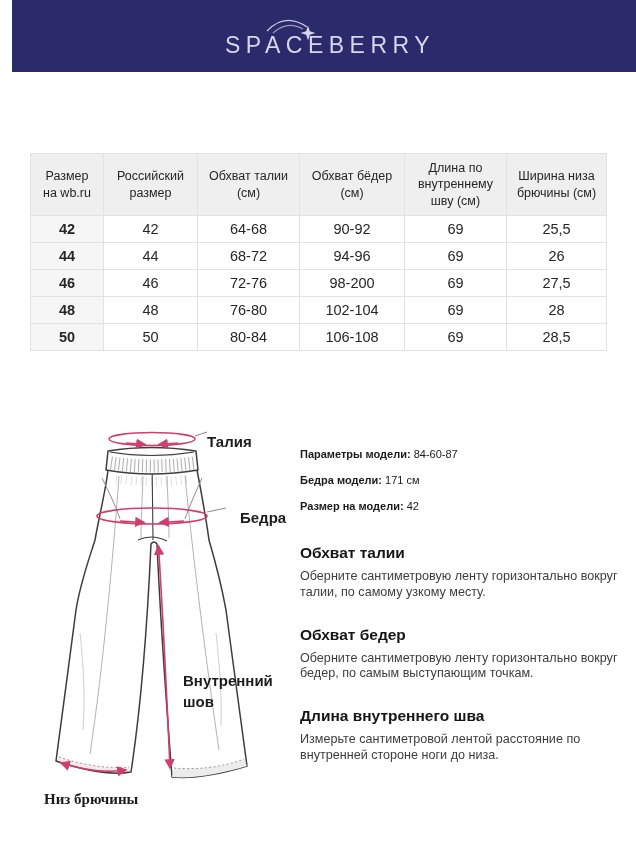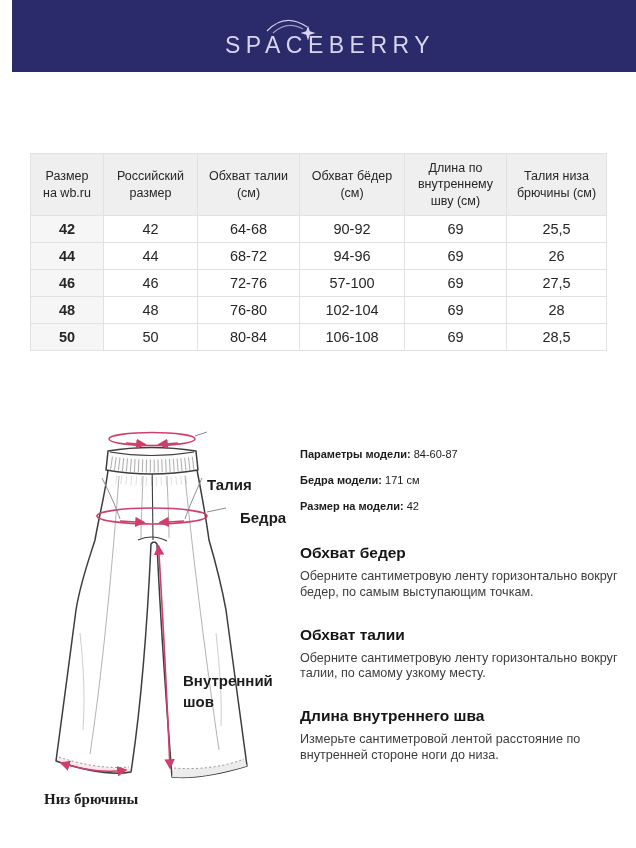--- a/index.html
+++ b/index.html
@@ -49,21 +49,21 @@
   .shirring{stroke:#626262;stroke-width:13;fill:none;stroke-dasharray:1 2.9;opacity:.5;}
   .gathers{stroke:#7a7a7a;stroke-width:9;fill:none;stroke-dasharray:0.8 4.2;opacity:.3;}
   .accent{stroke:var(--accent-pink,#cf3f6b);stroke-width:1.6;fill:none;}
   .accent-fill{fill:var(--accent-pink,#cf3f6b);}
   .pointer{stroke:#8a8a8a;stroke-width:1;fill:none;}
   .hemfill-left{fill:rgba(207,63,107,0.12);stroke:none;}
   .hemfill-right{fill:#ececec;stroke:none;}
   .trail{stroke:#cfcbe6;stroke-width:1.2;fill:none;}
   
   .d-label{position:absolute;font-size:15px;font-weight:600;color:#1c1c1c;line-height:1.42;}
-  .d-label.waist{left:207px;top:431px;margin-top:43px;}
+  .d-label.waist{left:207px;top:431px;}
   .d-label.hips{left:240px;top:507px;}
   .d-label.inseam{left:183px;top:670px;width:96px;}
   .d-label.hem{left:44px;top:789px;font-family:Liberation Serif, serif;}
   
   .info{position:absolute;left:300px;top:441px;width:322px;}
   .param{margin:0;font-size:11px;line-height:26px;color:#1b1b1b;}
   .param strong{font-weight:700;}
   .guide{margin-top:25px;}
   .guide h4{margin:0;font-size:15.5px;font-weight:700;color:#151515;}
   .guide p{margin:7px 0 0;font-size:12.6px;line-height:15.8px;color:#3d3d3d;max-width:322px;}
@@ -93,21 +93,21 @@
         <col style="width:102px">
         <col style="width:100px">
     </colgroup>
     <thead>
       <tr>
         <th>Размер на wb.ru</th>
         <th>Российский размер</th>
         <th>Обхват талии (см)</th>
         <th>Обхват бёдер (см)</th>
         <th>Длина по внутреннему шву (см)</th>
-        <th>Талия низа брючины (см)</th>
+        <th>Ширина низа брючины (см)</th>
       </tr>
     </thead>
     <tbody>
         <tr>
           <th>42</th>
           <td>42</td>
           <td>64-68</td>
           <td>90-92</td>
           <td>69</td>
           <td>25,5</td>
@@ -117,21 +117,21 @@
           <td>44</td>
           <td>68-72</td>
           <td>94-96</td>
           <td>69</td>
           <td>26</td>
         </tr>
         <tr>
           <th>46</th>
           <td>46</td>
           <td>72-76</td>
-          <td>57-100</td>
+          <td>98-200</td>
           <td>69</td>
           <td>27,5</td>
         </tr>
         <tr>
           <th>48</th>
           <td>48</td>
           <td>76-80</td>
           <td>102-104</td>
           <td>69</td>
           <td>28</td>
@@ -206,26 +206,26 @@
   <div class="d-label hips">Бедра</div>
   <div class="d-label inseam">Внутренний шов</div>
   <div class="d-label hem">Низ брючины</div>
 
   <div class="info">
     <p class="param"><strong>Параметры модели:</strong> <span>84-60-87</span></p>
     <p class="param"><strong>Бедра модели:</strong> <span>171 см</span></p>
     <p class="param"><strong>Размер на модели:</strong> <span>42</span></p>
 
     <div class="guide">
+      <h4>Обхват талии</h4>
+      <p>Оберните сантиметровую ленту горизонтально вокруг талии, по самому узкому месту.</p>
+    </div>
+    <div class="guide">
       <h4>Обхват бедер</h4>
       <p>Оберните сантиметровую ленту горизонтально вокруг бедер, по самым выступающим точкам.</p>
-    </div>
-    <div class="guide">
-      <h4>Обхват талии</h4>
-      <p>Оберните сантиметровую ленту горизонтально вокруг талии, по самому узкому месту.</p>
     </div>
     <div class="guide">
       <h4>Длина внутреннего шва</h4>
       <p>Измерьте сантиметровой лентой расстояние по внутренней стороне ноги до низа.</p>
     </div>
   </div>
 
 </div>
 
 </body></html>

